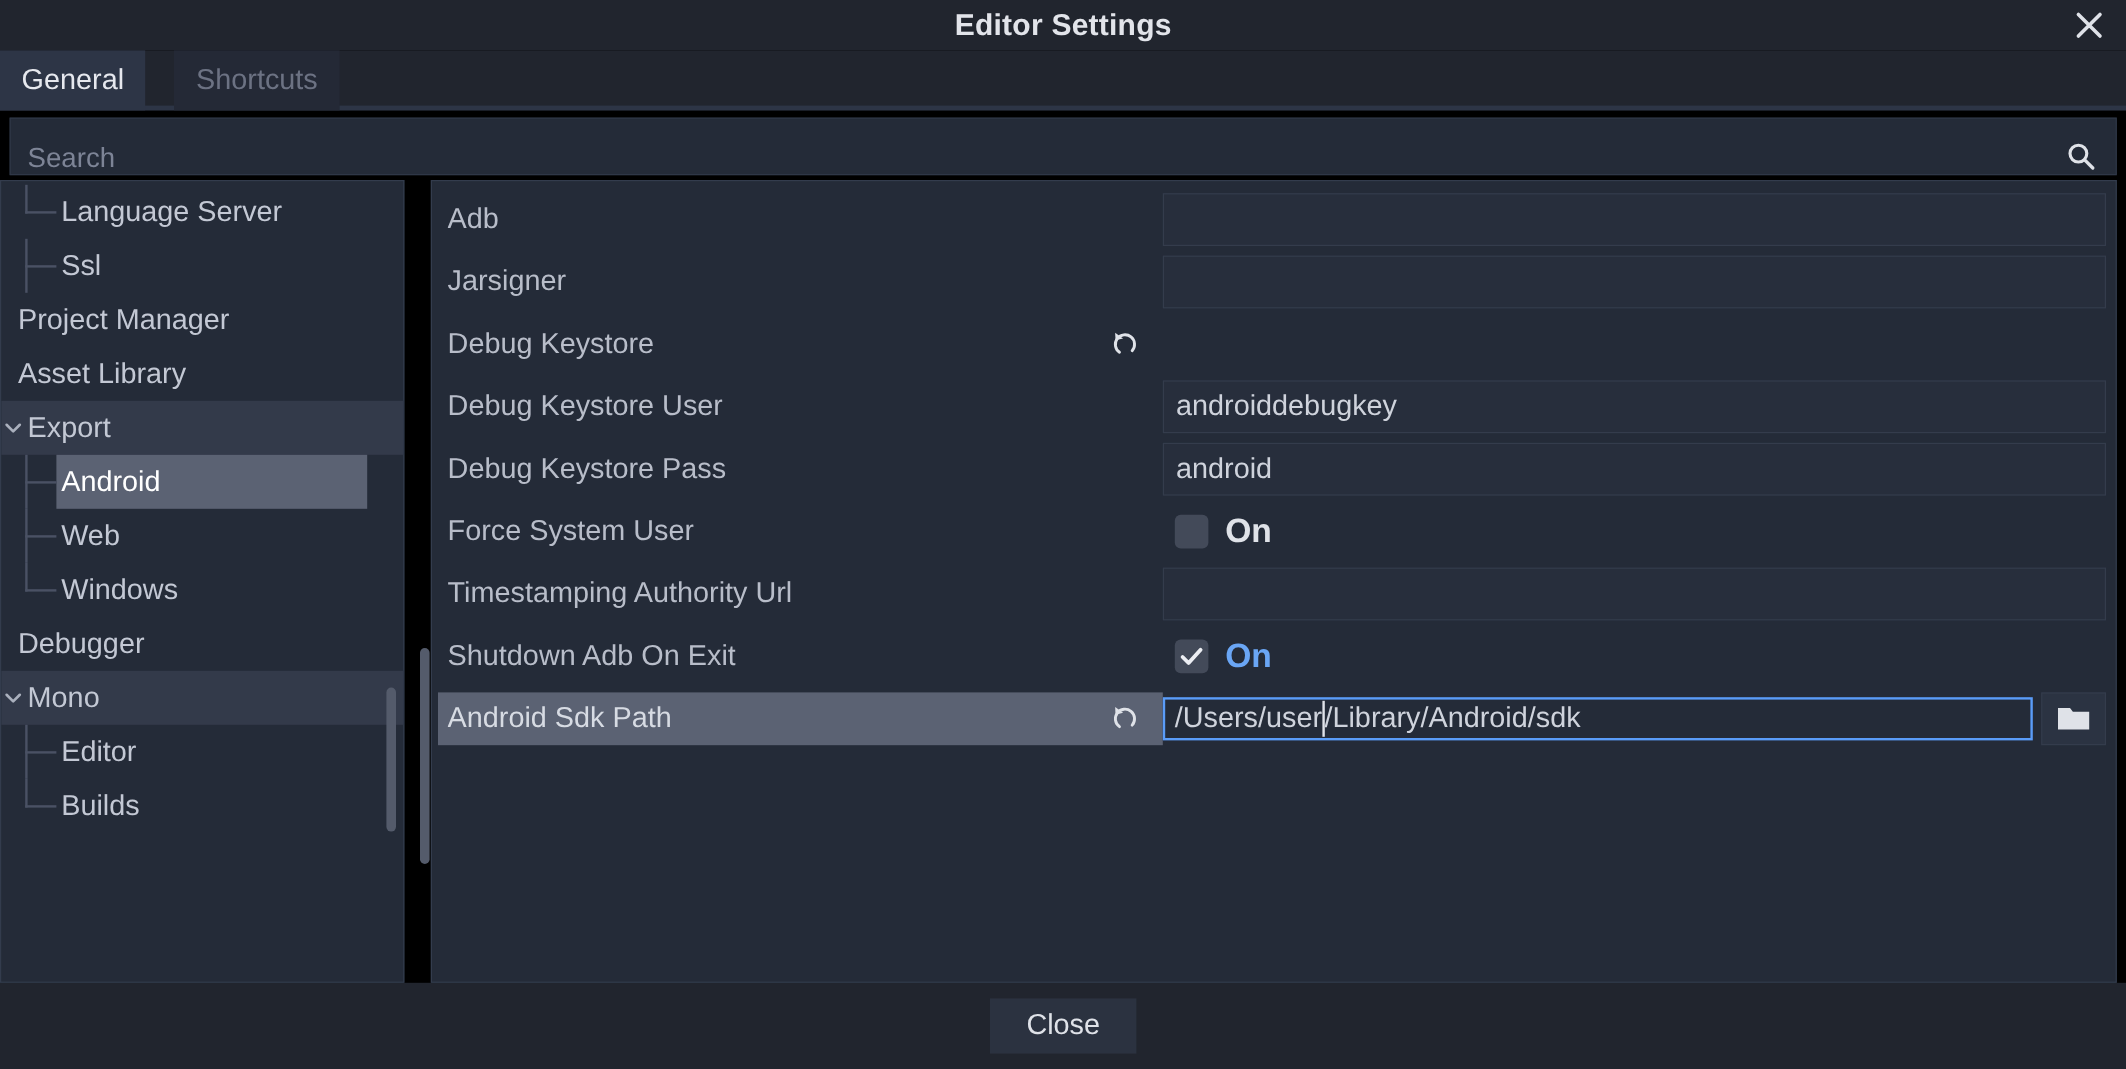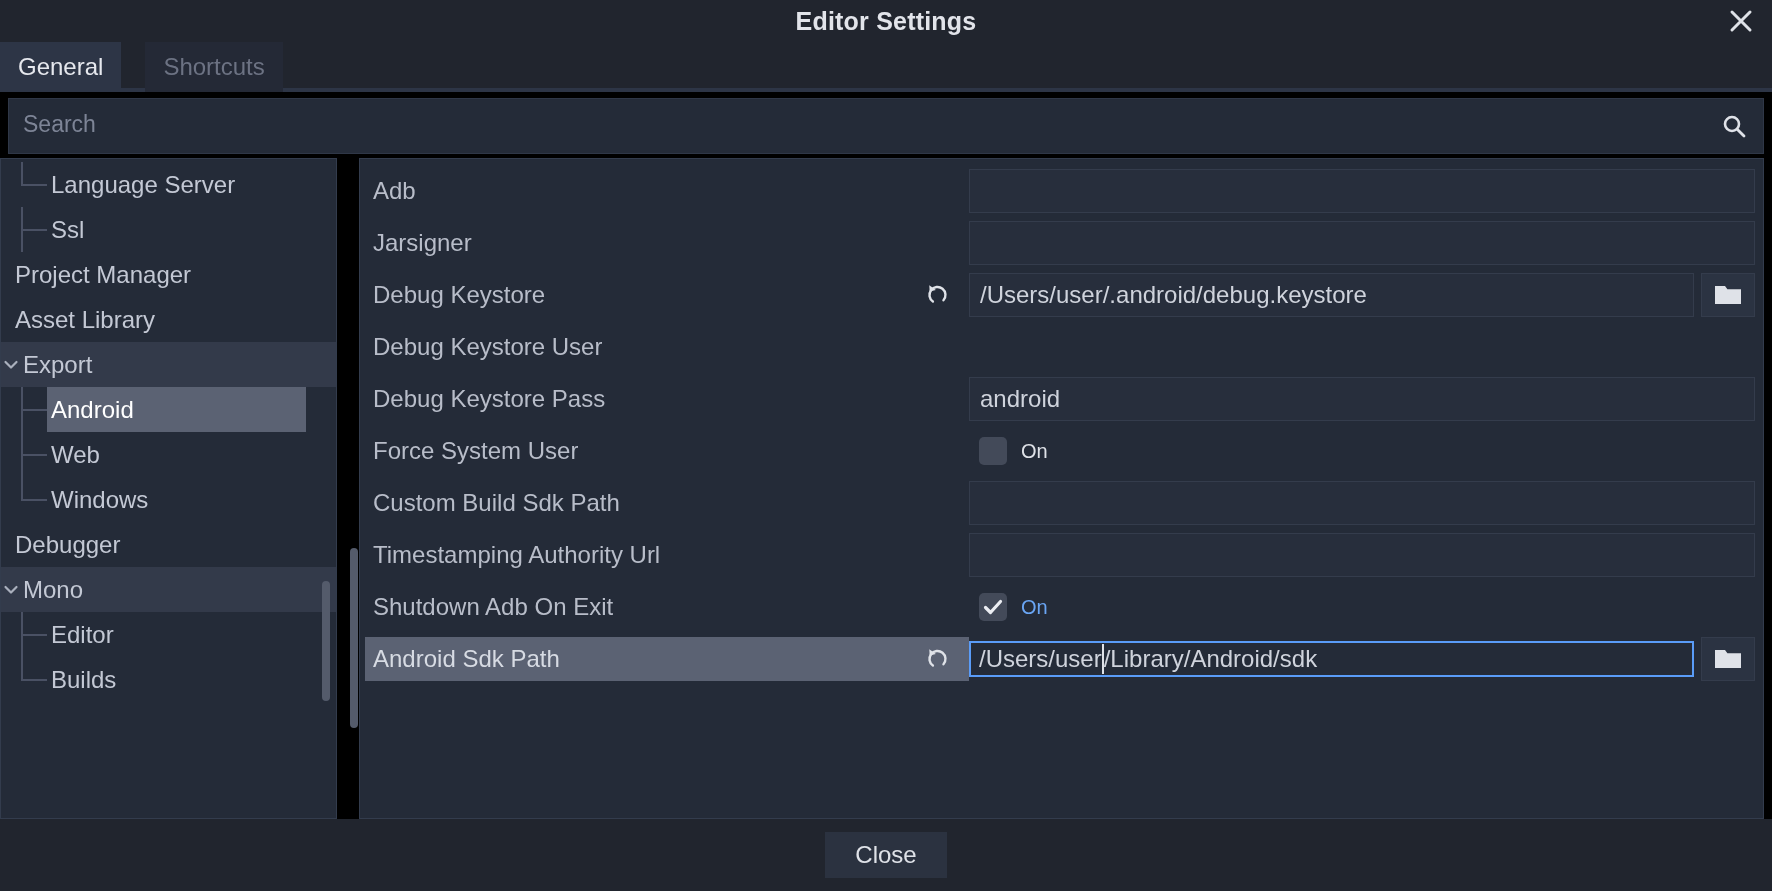--- a/index.html
+++ b/index.html
@@ -75,22 +75,22 @@
     background: #242936;
     color: #6c7283;
   }
 
   
   .searchbar {
     flex: 0 0 48px;
     margin: 6px 8px 4px 8px;
     background: #242b38;
     border: 1px solid #2f3747;
-    display: flex; align-items: flex-start;
-    padding: 12px 14px;
+    display: flex; align-items: flex-end;
+    padding: 0 14px;
     position: relative;
   }
   .search-input {
     flex: 1 1 auto;
     background: transparent;
     border: none;
     outline: none;
     color: #8a909f;
     font-family: "Liberation Sans", sans-serif;
     font-size: 23px;
@@ -252,21 +252,21 @@
     padding-left: 10px;
   }
   .checkbox {
     width: 28px; height: 28px;
     border-radius: 5px;
     background: #434a59;
     display: flex; align-items: center; justify-content: center;
     cursor: pointer;
     flex: 0 0 auto;
   }
-  .check-text { font-size: 20px; color: #dfe2e8; }
+  .check-text { font-size: 28px; color: #dfe2e8; font-weight: bold; }
   .check-text.modified { color: #6aa6f5; }
 
   
   .caret-field {
     flex: 1 1 auto;
     height: 30px;
     background: #242b38;
     border: 2px solid #5a9cf8;
     display: flex; align-items: center;
     padding: 16px 8px;
@@ -437,33 +437,28 @@
           <div class="prop-row">
             <div class="prop-name-cell">
               <div class="prop-label">Debug Keystore</div>
               <span class="revert-btn">
                 <svg width="26" height="26" viewBox="0 0 26 26" aria-hidden="true">
                   <path d="M20.5 14.2 A8 8 0 1 0 12.6 21.3" stroke="#dfe2e8" stroke-width="2.4" fill="none" stroke-linecap="round" transform="rotate(35 13 13)"></path>
                   <path d="M4.3 3.2 L4.6 9.6 L10.9 8.0 Z" fill="#dfe2e8"></path>
                 </svg>
               </span>
             </div>
-            <div class="prop-value-cell">
-              <input type="text" class="val-input" value="/Users/user/.android/debug.keystore" style="">
-              <div class="browse-btn">
-                <svg width="30" height="26" viewBox="0 0 30 26" aria-hidden="true">
-                  <path d="M2 4 h10 l2.4 3.2 H28 V22 H2 Z" fill="#dfe2e8"></path>
-                </svg>
-              </div>
-            </div>
           </div>
           <div class="prop-row">
             <div class="prop-name-cell">
               <div class="prop-label">Debug Keystore User</div>
               <span class="revert-spacer"></span>
+            </div>
+            <div class="prop-value-cell">
+              <input type="text" class="val-input" value="androiddebugkey" style="">
             </div>
           </div>
           <div class="prop-row">
             <div class="prop-name-cell">
               <div class="prop-label">Debug Keystore Pass</div>
               <span class="revert-spacer"></span>
             </div>
             <div class="prop-value-cell">
               <input type="text" class="val-input" value="android" style="">
             </div>
@@ -471,29 +466,20 @@
           <div class="prop-row">
             <div class="prop-name-cell">
               <div class="prop-label">Force System User</div>
               <span class="revert-spacer"></span>
             </div>
             <div class="prop-value-cell">
               <div class="check-cell">
                 <div class="checkbox"></div>
                 <span class="check-text">On</span>
               </div>
-            </div>
-          </div>
-          <div class="prop-row">
-            <div class="prop-name-cell">
-              <div class="prop-label">Custom Build Sdk Path</div>
-              <span class="revert-spacer"></span>
-            </div>
-            <div class="prop-value-cell">
-              <input type="text" class="val-input" style="">
             </div>
           </div>
           <div class="prop-row">
             <div class="prop-name-cell">
               <div class="prop-label">Timestamping Authority Url</div>
               <span class="revert-spacer"></span>
             </div>
             <div class="prop-value-cell">
               <input type="text" class="val-input" style="">
             </div>

